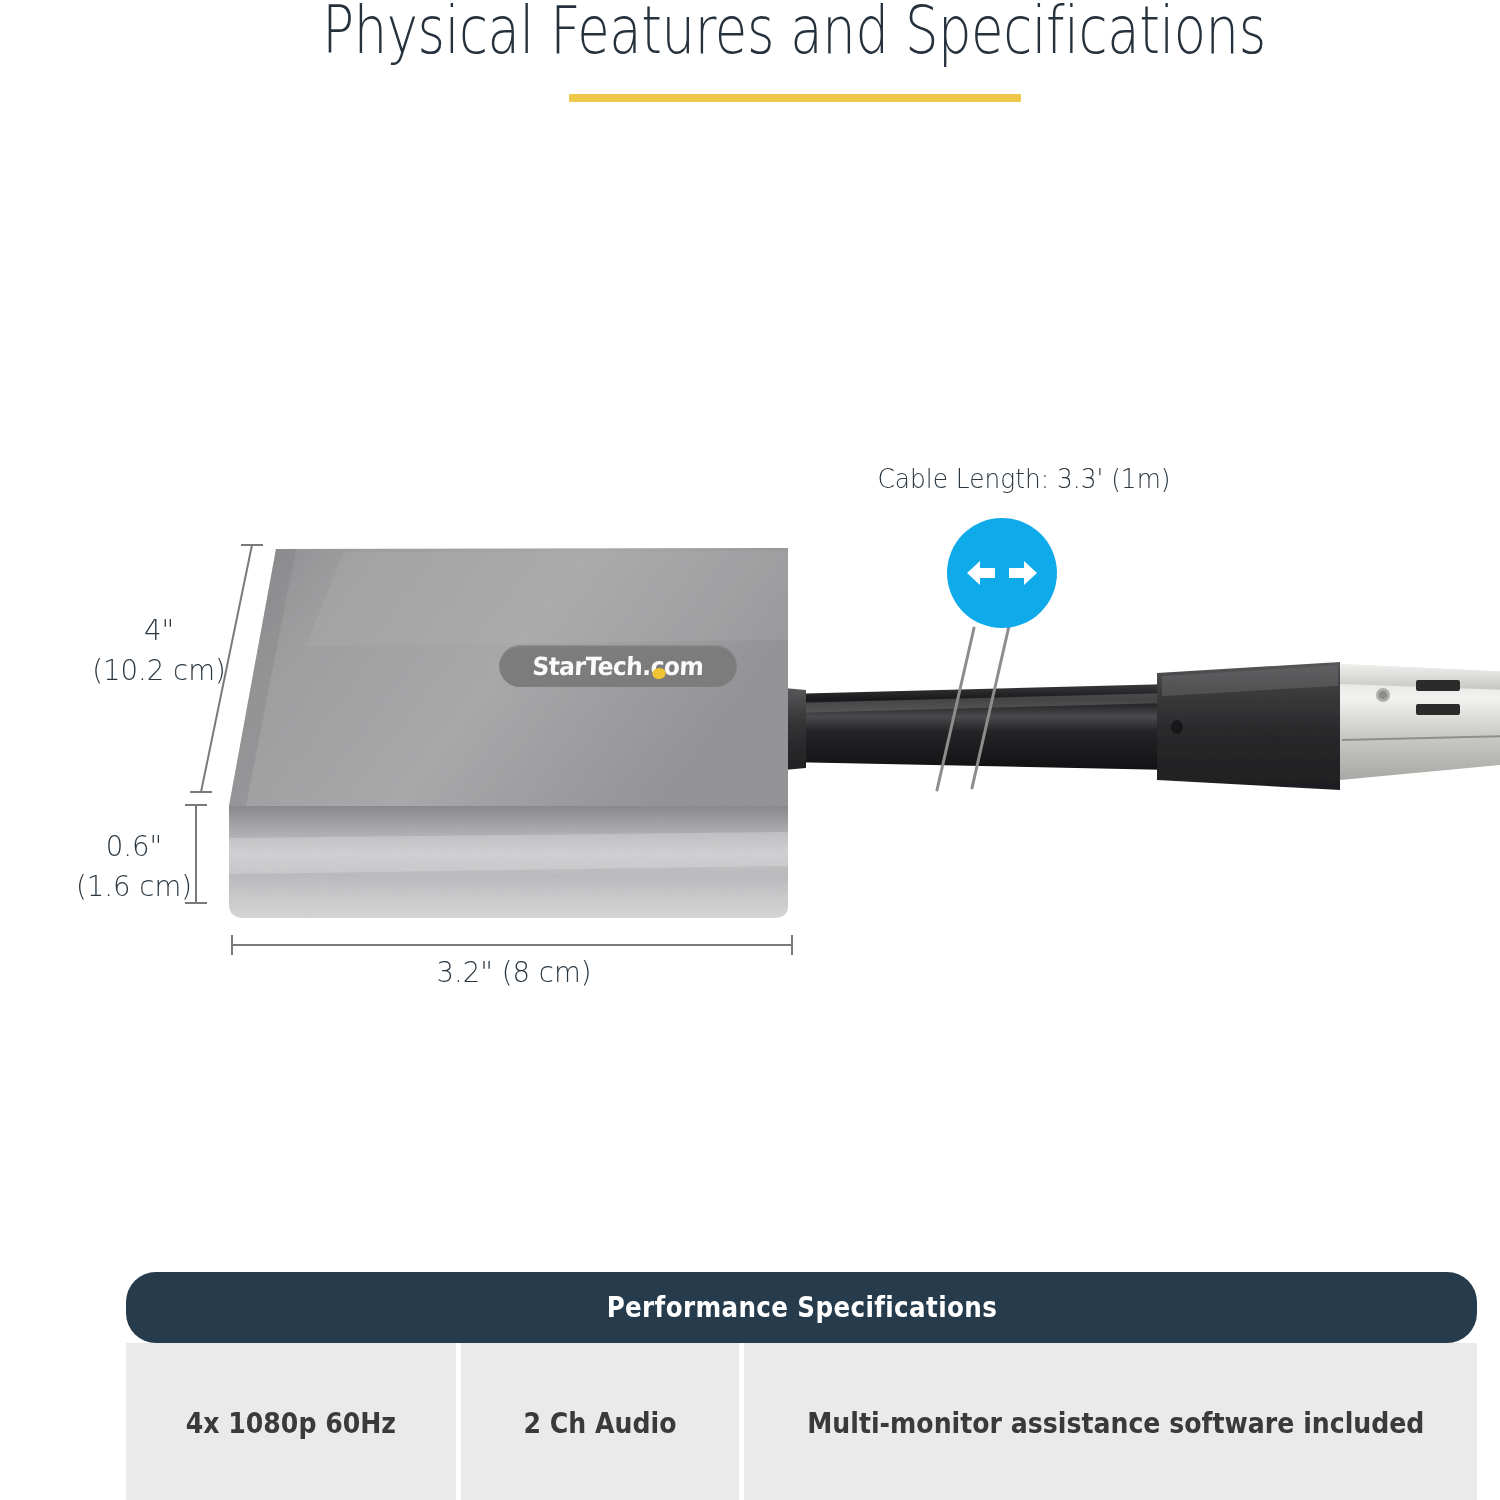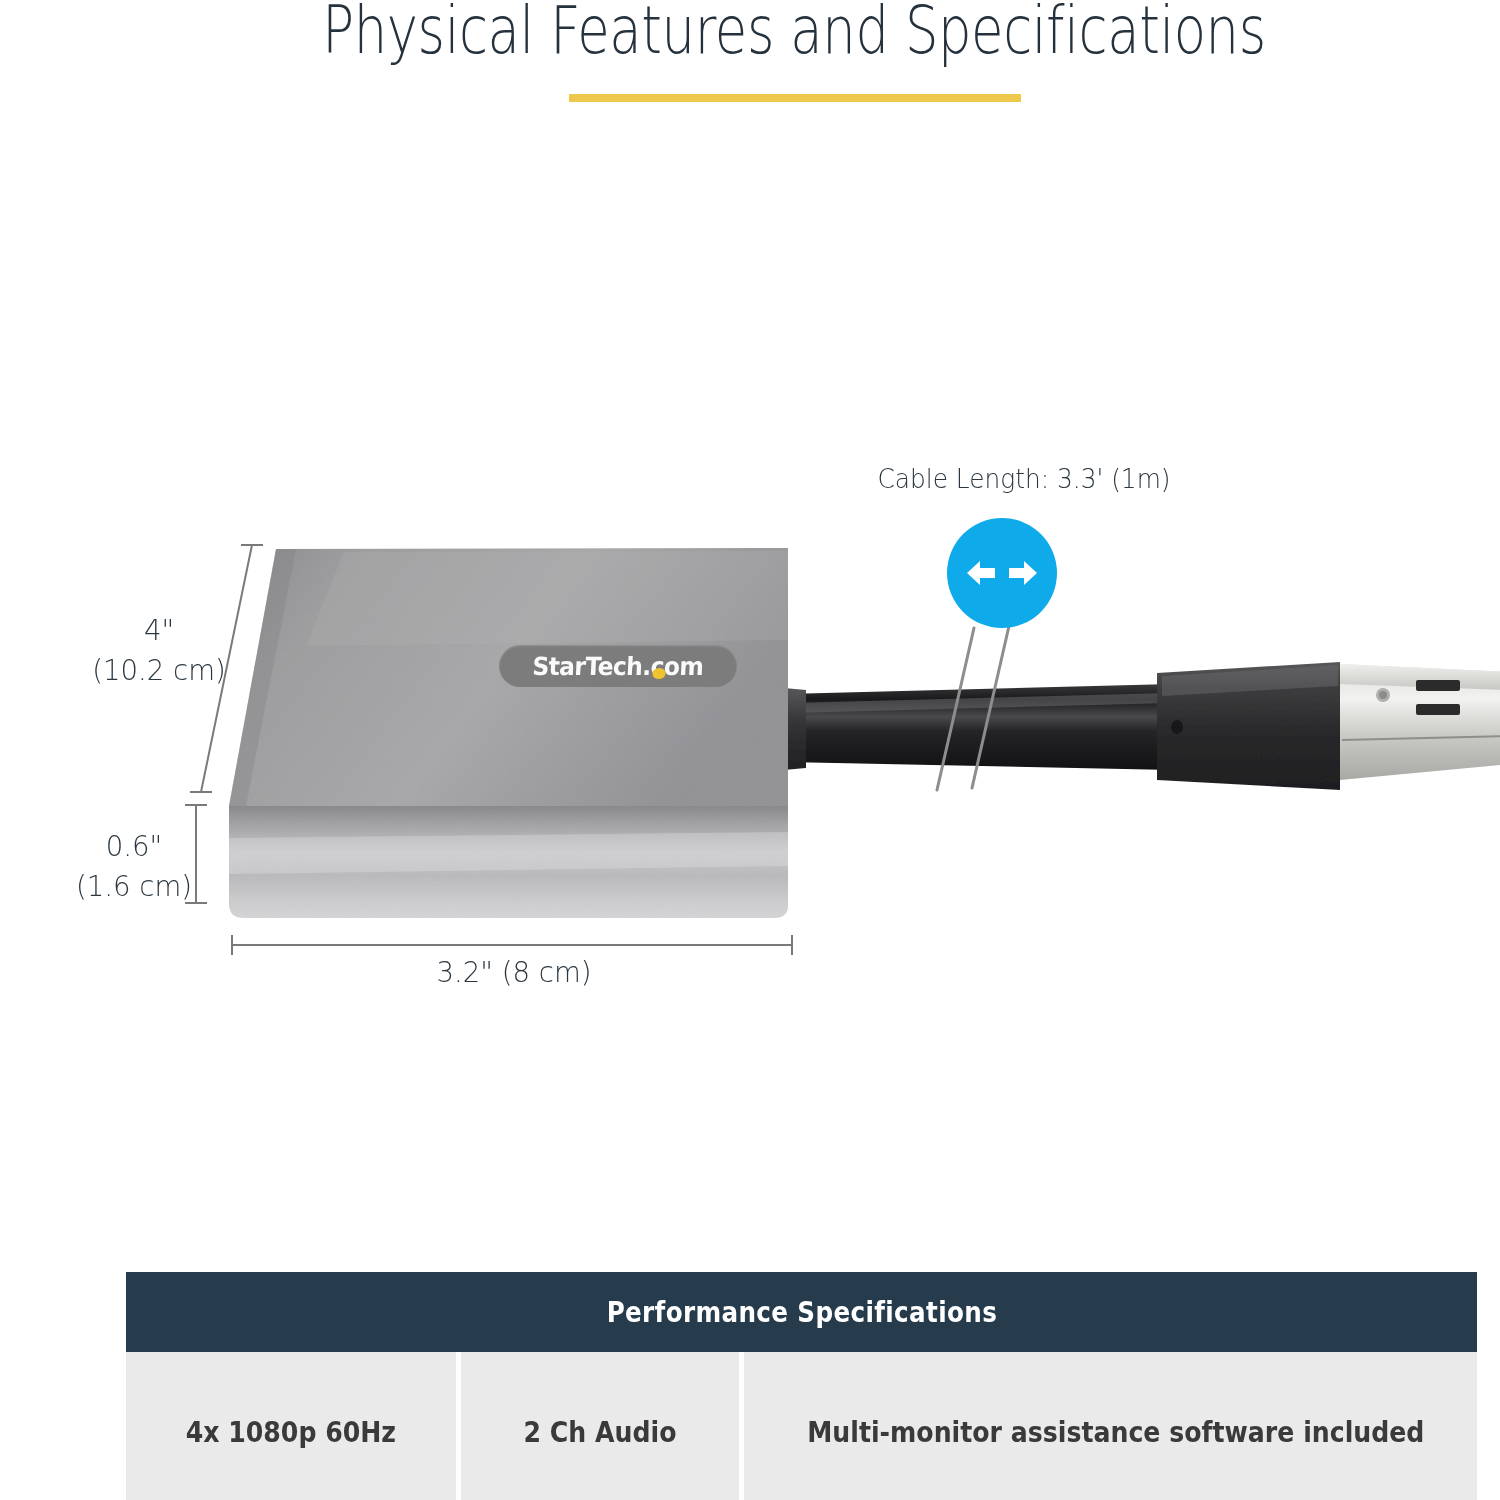--- a/index.html
+++ b/index.html
@@ -105,23 +105,23 @@
   #dim-depth  { top: 826px; left: 15px; width: 150px; font-size: 29px; line-height: 40px; }
   #dim-width  { top: 955px; left: 190px; width: 560px; font-size: 29px; }
 
   
   #spec-table {
     position: absolute;
     top: 1272px; left: 82px;
     width: 1351px;
   }
   #spec-table-header {
-    height: 80px;
+    height: 71px;
     background: #263B4C;
-    display: flex; align-items: center; justify-content: center;
+    display: flex; align-items: center; justify-content: center; border-radius: 30px;
   }
   #spec-table-header-text {
     font-family: "DejaVu Sans", sans-serif;
     font-size: 28px;
     font-weight: 700;
     color: #FFFFFF;
     letter-spacing: 0.4px;
     transform: scaleX(0.88);
     white-space: nowrap;
   }

